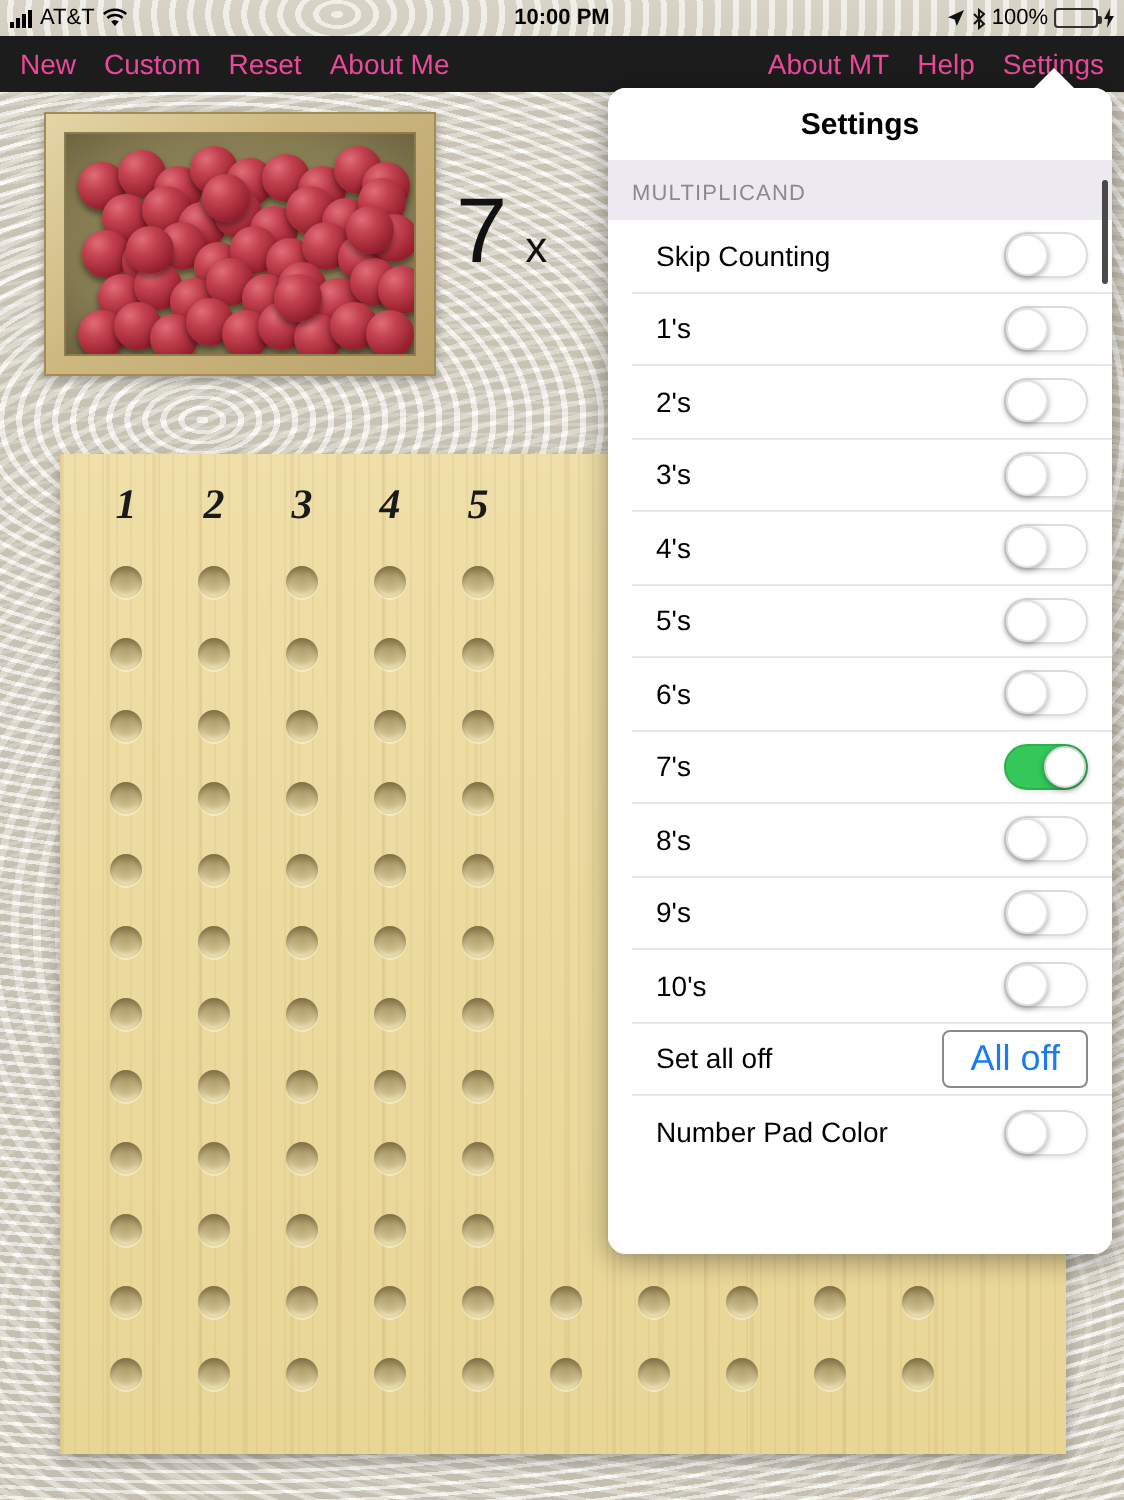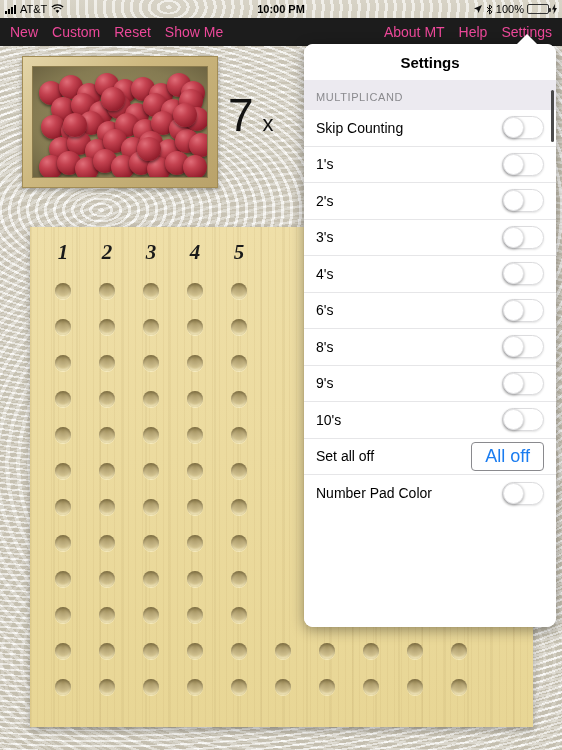--- a/index.html
+++ b/index.html
@@ -118,21 +118,21 @@
     padding:10px 0 9px; background:#fff; flex:0 0 auto;
   }
   .pop-body { flex:1 1 auto; overflow:hidden; position:relative; background:#fff; }
   .section-head {
     background:#eceaf0; color:#8a8a8e; font-size:11px; letter-spacing:.6px;
     padding:11px 12px 7px; text-transform:uppercase;
   }
   .row {
     display:flex; align-items:center; justify-content:space-between;
     height:36.5px; padding:0 12px 0 12px; background:#fff;
-    border-bottom:1px solid #e6e6e8; margin-left:0;
+    border-bottom:1px solid #e6e6e8; margin-left:12px;
   }
   .row:last-child { border-bottom:none; }
   .row-label { font-size:14px; color:#000; }
   .switch {
     width:42px; height:23px; border-radius:12px; background:#fff;
     border:1px solid #dcdcde; position:relative; flex:0 0 auto;
     box-shadow:0 1px 2px rgba(0,0,0,.10);
   }
   .switch.on { background:#34c759; border-color:#2db14f; }
   .switch .knob {
@@ -183,21 +183,21 @@
     <svg width="5" height="10" viewBox="0 0 5 10">
       <path d="M3 0 L0 5.5 L2 5.5 L1.5 10 L5 4 L2.8 4 Z" fill="#111"></path>
     </svg>
   </div>
 </div>
 
 <div class="toolbar">
   <div class="tb-item">New</div>
   <div class="tb-item">Custom</div>
   <div class="tb-item">Reset</div>
-  <div class="tb-item">Show Me</div>
+  <div class="tb-item">About Me</div>
   <div class="tb-right">
     <div class="tb-item">About MT</div>
     <div class="tb-item">Help</div>
     <div class="tb-item">Settings</div>
   </div>
 </div>
 
 <div class="tray">
   <div class="tray-inner" id="trayInner">
       <div class="marble" style="left: 6px; top: 14px;"></div>
@@ -364,22 +364,34 @@
           <div class="knob"></div>
         </div>
       </div>
       <div class="row">
         <div class="row-label">4's</div>
         <div class="switch">
           <div class="knob"></div>
         </div>
       </div>
       <div class="row">
+        <div class="row-label">5's</div>
+        <div class="switch">
+          <div class="knob"></div>
+        </div>
+      </div>
+      <div class="row">
         <div class="row-label">6's</div>
         <div class="switch">
+          <div class="knob"></div>
+        </div>
+      </div>
+      <div class="row">
+        <div class="row-label">7's</div>
+        <div class="switch on">
           <div class="knob"></div>
         </div>
       </div>
       <div class="row">
         <div class="row-label">8's</div>
         <div class="switch">
           <div class="knob"></div>
         </div>
       </div>
       <div class="row">

